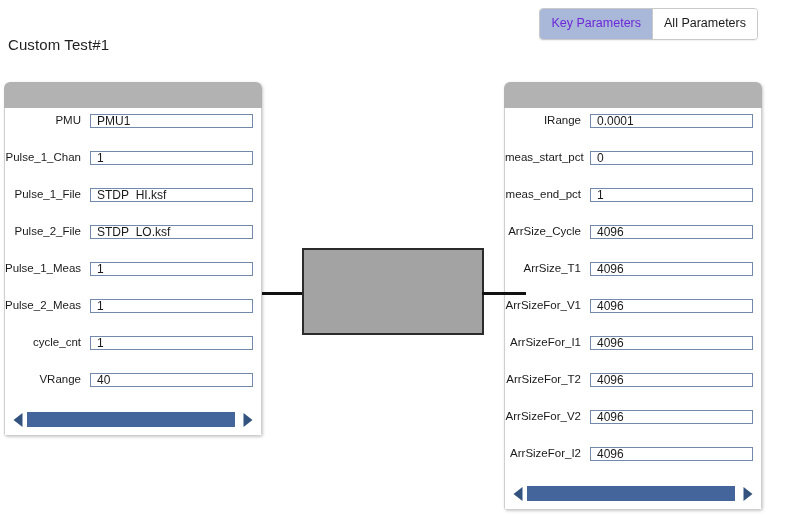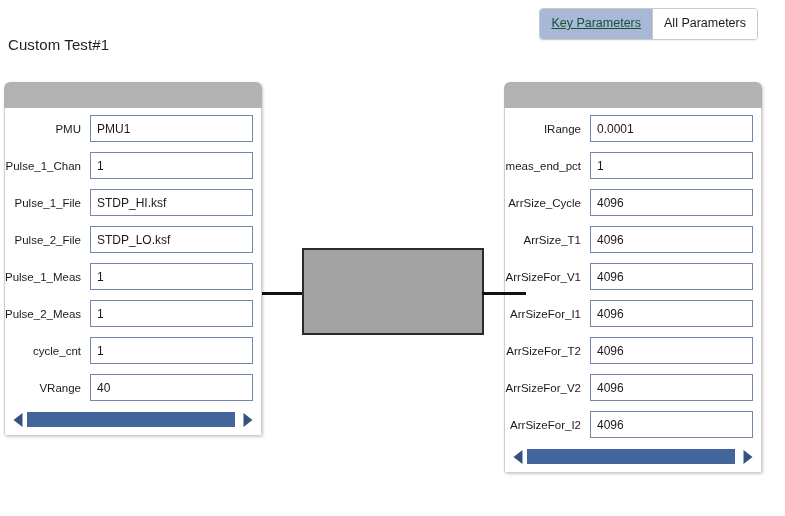--- a/index.html
+++ b/index.html
@@ -45,22 +45,21 @@
     line-height: 1;
     padding: 8px 11px 9px 11px;
     background: #ffffff;
     color: #1a1a1a;
     white-space: nowrap;
     cursor: pointer;
     user-select: none;
   }
   .seg-btn.active {
     background: #a9b8d8;
-    color: #14532d;
-    text-decoration: underline;
+    color: #6d28d9;
   }
   .seg-btn + .seg-btn {
     border-left: 1px solid #c9c9c9;
     text-align: center;
   }
 
   
   .panel {
     position: absolute;
     top: 82px;
@@ -80,37 +79,36 @@
   }
   .panel-body {
     border: 1px solid #cfcfcf;
     border-top: none;
     padding: 6px 0 0 0;
     background: #ffffff;
   }
 
   .param-row {
     display: flex;
-    align-items: center;
     height: 29px;
     margin-bottom: 8px;
   }
   .param-label {
     width: 79px;
     text-align: right;
     padding-right: 9px;
     font-size: 11.5px;
     color: #1a1a1a;
     white-space: nowrap;
     overflow: hidden;
   }
   .param-input {
     flex: 1;
     margin-right: 8px;
-    height: 27px;
+    height: 14px;
     border: 1px solid #7289ad;
     background: #ffffff;
     font-family: "Liberation Sans", sans-serif;
     font-size: 12px;
     color: #1a1a1a;
     padding: 0 0 0 6px;
     box-sizing: border-box;
     outline: none;
     border-radius: 0;
   }
@@ -236,20 +234,24 @@
 
 <div class="panel" id="panel-right">
   <div class="panel-header"></div>
   <div class="panel-body">
     <div id="right-rows">
         <div class="param-row">
           <div class="param-label">IRange</div>
           <input class="param-input" type="text" value="0.0001" style="">
         </div>
         <div class="param-row">
+          <div class="param-label">meas_start_pct</div>
+          <input class="param-input" type="text" value="0" style="">
+        </div>
+        <div class="param-row">
           <div class="param-label">meas_end_pct</div>
           <input class="param-input" type="text" value="1" style="">
         </div>
         <div class="param-row">
           <div class="param-label">ArrSize_Cycle</div>
           <input class="param-input" type="text" value="4096" style="">
         </div>
         <div class="param-row">
           <div class="param-label">ArrSize_T1</div>
           <input class="param-input" type="text" value="4096" style="">

